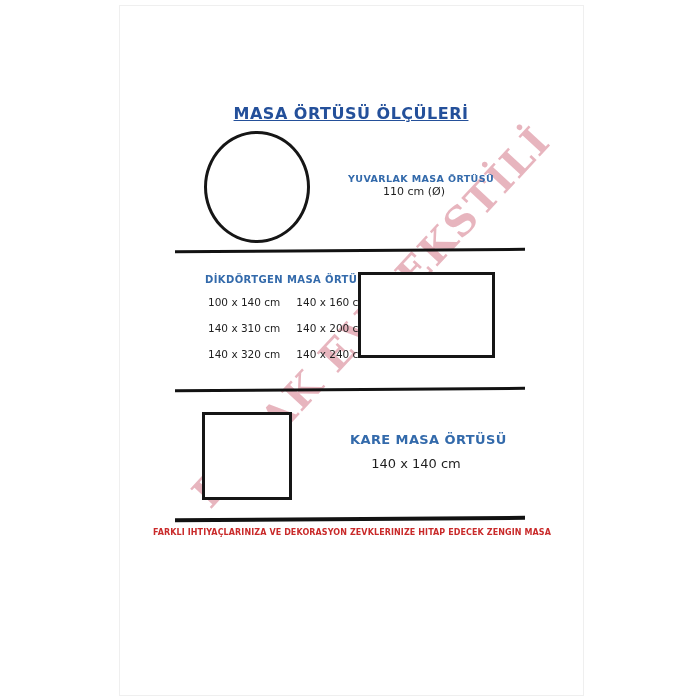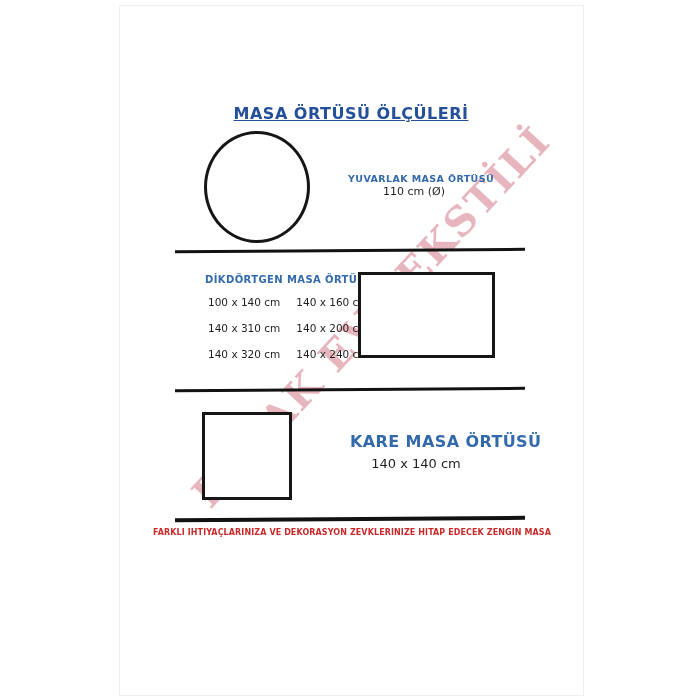--- a/index.html
+++ b/index.html
@@ -41,21 +41,21 @@
   }
   .dark-text{
     position:absolute;z-index:2;color:#1f1f1f;font-size:13px;white-space:nowrap;
   }
   .round-label{left:348px;top:173px;width:140px;}
   .round-size{left:348px;top:185px;width:132px;text-align:center;font-size:11px;}
   .rect-label{left:205px;top:274px;font-size:10px;}
   .size-grid{position:absolute;left:208px;top:296px;z-index:2;}
   .size-row{display:flex;gap:16px;margin-bottom:14px;}
   .size-cell{color:#1f1f1f;font-size:10.5px;white-space:nowrap;}
-  .square-label{left:350px;top:432px;width:136px;text-align:left;font-size:16px;}
+  .square-label{left:350px;top:432px;width:136px;text-align:left;font-size:13px;}
   .square-size{left:350px;top:456px;width:132px;text-align:center;}
   .footer{
     position:absolute;left:151px;top:527px;width:400px;z-index:2;
     text-align:right;color:#c92a2a;font-weight:bold;font-size:8px;
     line-height:11.5px;letter-spacing:.1px;
   }
 </style>
 </head>
 <body>
 

